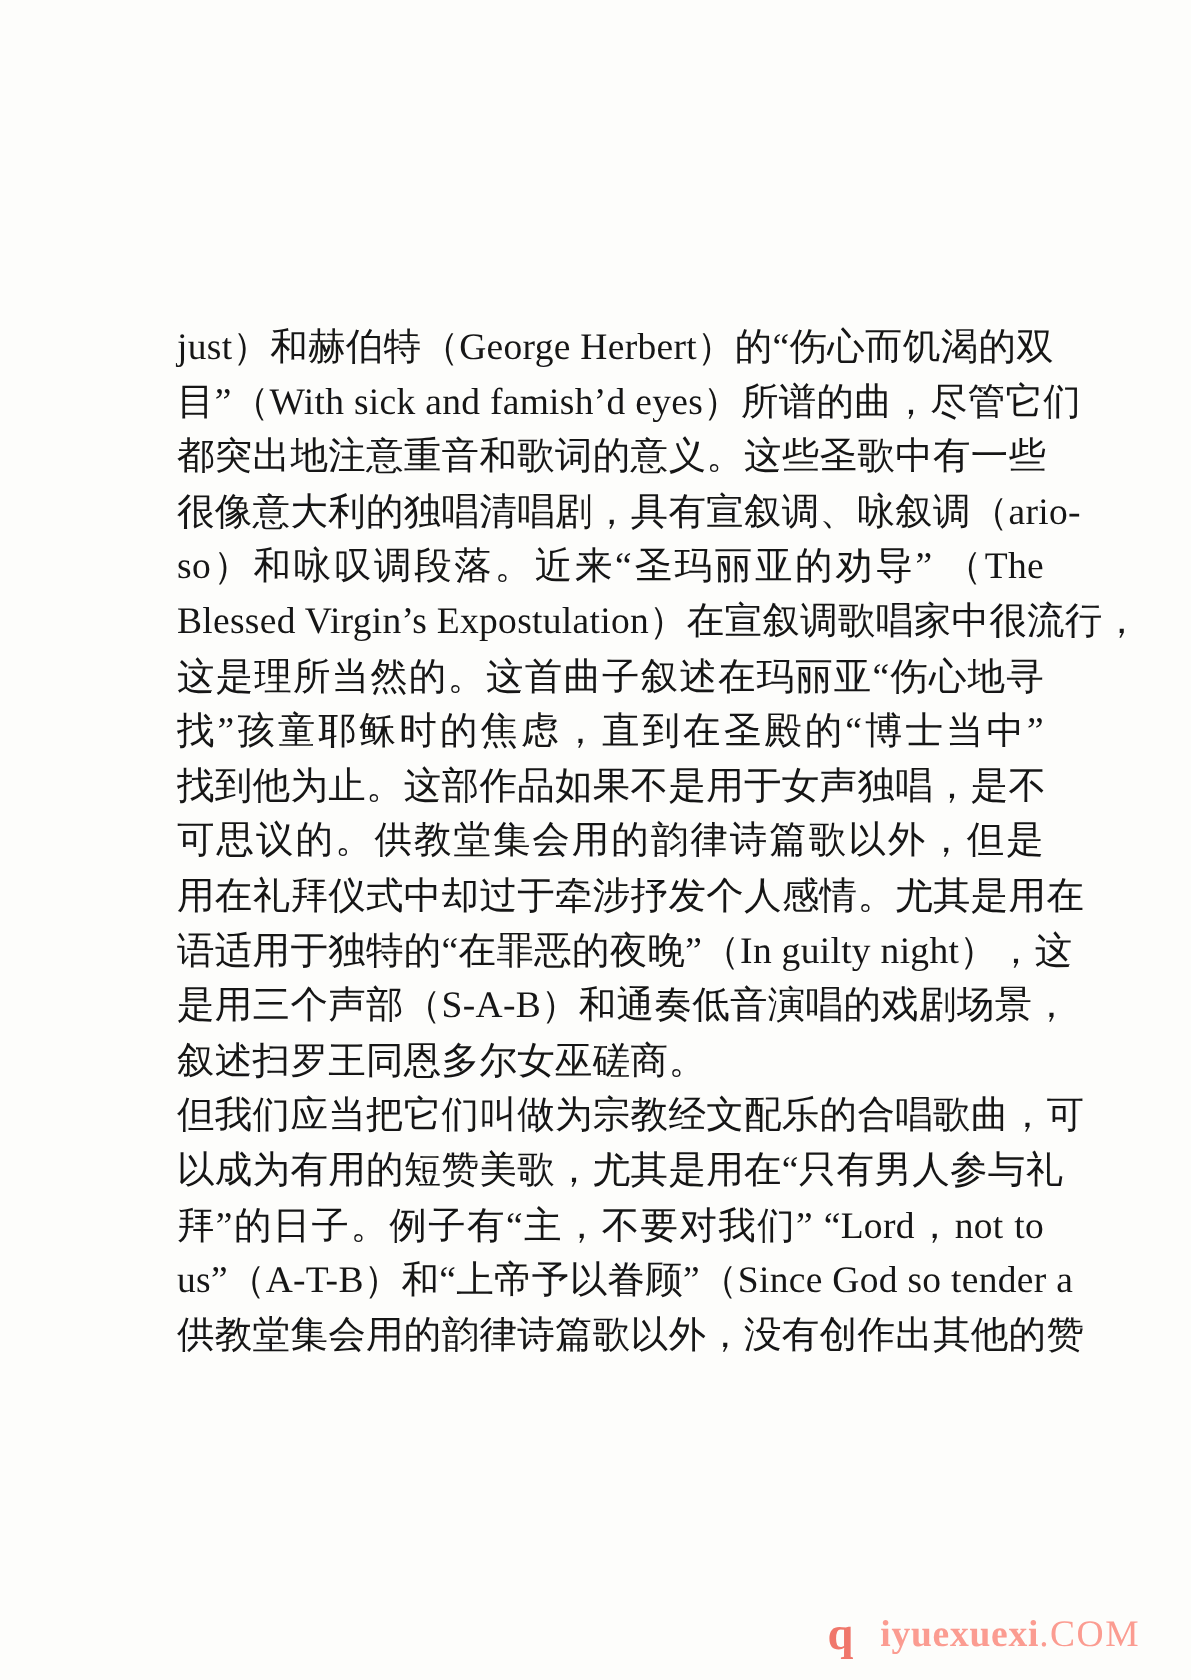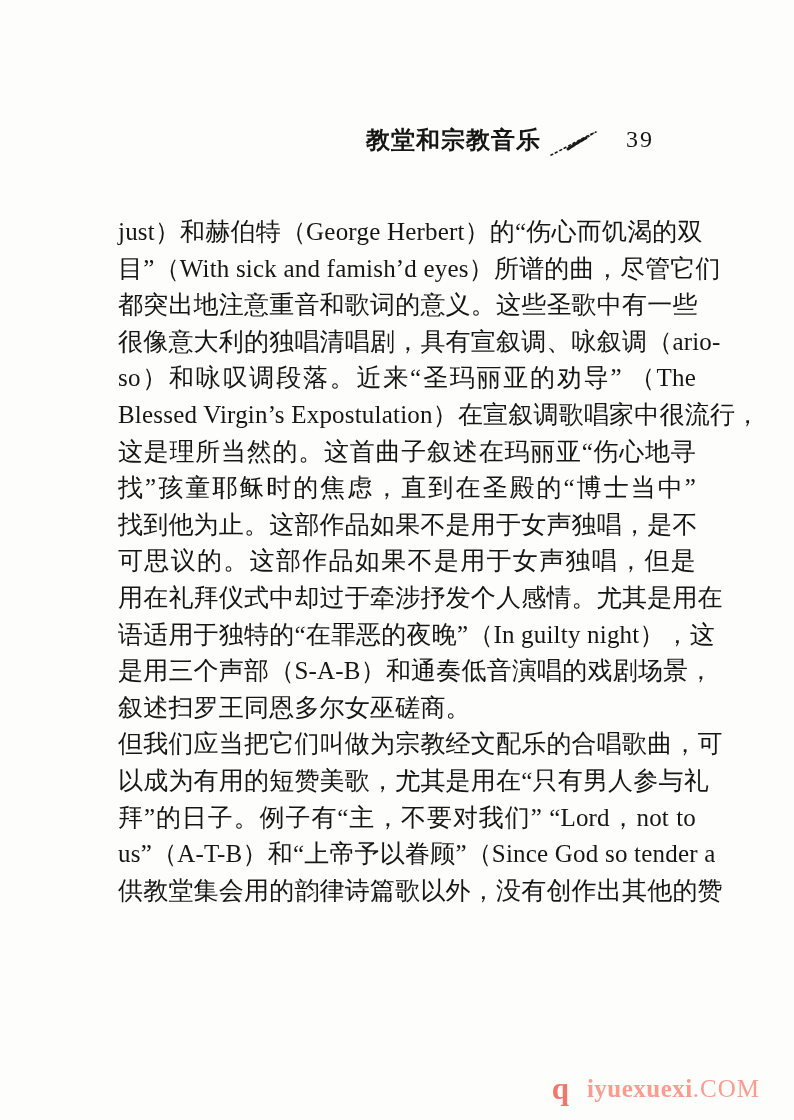--- a/index.html
+++ b/index.html
@@ -94,43 +94,32 @@
     font-size: 25px;
     letter-spacing: 1px;
     margin-top: 29px;
   }
 </style>
 </head>
 <body>
 
 <div class="page">
 
-  <div class="running-head">
-    <div class="head-title">教堂和宗教音乐</div>
-
-    <svg class="head-flourish" viewBox="0 0 52 32" xmlns="http://www.w3.org/2000/svg" aria-hidden="true">
-      <path d="M3 27 C 14 22, 30 12, 48 4" fill="none" stroke="#1a1a1a" stroke-width="1.6" stroke-dasharray="2 3" stroke-linecap="round"></path>
-      <path d="M20 21 C 26 17, 32 13, 38 10" fill="none" stroke="#1a1a1a" stroke-width="3" stroke-dasharray="3 2" stroke-linecap="round"></path>
-      <path d="M40 9 L 46 5" fill="none" stroke="#1a1a1a" stroke-width="1.2" stroke-dasharray="1.5 2" stroke-linecap="round"></path>
-    </svg>
-
-    <div class="head-pageno">39</div>
-  </div>
 
   <div class="body-text">
       <div class="line">just）和赫伯特（George Herbert）的“伤心而饥渴的双</div>
       <div class="line">目”（With sick and famish’d eyes）所谱的曲，尽管它们</div>
       <div class="line">都突出地注意重音和歌词的意义。这些圣歌中有一些</div>
       <div class="line">很像意大利的独唱清唱剧，具有宣叙调、咏叙调（ario-</div>
       <div class="line">so）和咏叹调段落。近来“圣玛丽亚的劝导” （The</div>
       <div class="line">Blessed Virgin’s Expostulation）在宣叙调歌唱家中很流行，</div>
       <div class="line">这是理所当然的。这首曲子叙述在玛丽亚“伤心地寻</div>
       <div class="line">找”孩童耶稣时的焦虑，直到在圣殿的“博士当中”</div>
       <div class="line">找到他为止。这部作品如果不是用于女声独唱，是不</div>
-      <div class="line">可思议的。这部作品如果不是用于女声独唱，但是</div>
+      <div class="line">可思议的。供教堂集会用的韵律诗篇歌以外，但是</div>
       <div class="line">用在礼拜仪式中却过于牵涉抒发个人感情。尤其是用在</div>
       <div class="line">语适用于独特的“在罪恶的夜晚”（In guilty night），这</div>
       <div class="line">是用三个声部（S-A-B）和通奏低音演唱的戏剧场景，</div>
       <div class="line para-end">叙述扫罗王同恩多尔女巫磋商。</div>
       <div class="line">但我们应当把它们叫做为宗教经文配乐的合唱歌曲，可</div>
       <div class="line">以成为有用的短赞美歌，尤其是用在“只有男人参与礼</div>
       <div class="line">拜”的日子。例子有“主，不要对我们” “Lord，not to</div>
       <div class="line">us”（A-T-B）和“上帝予以眷顾”（Since God so tender a</div>
       <div class="line">供教堂集会用的韵律诗篇歌以外，没有创作出其他的赞</div>
     </div>

